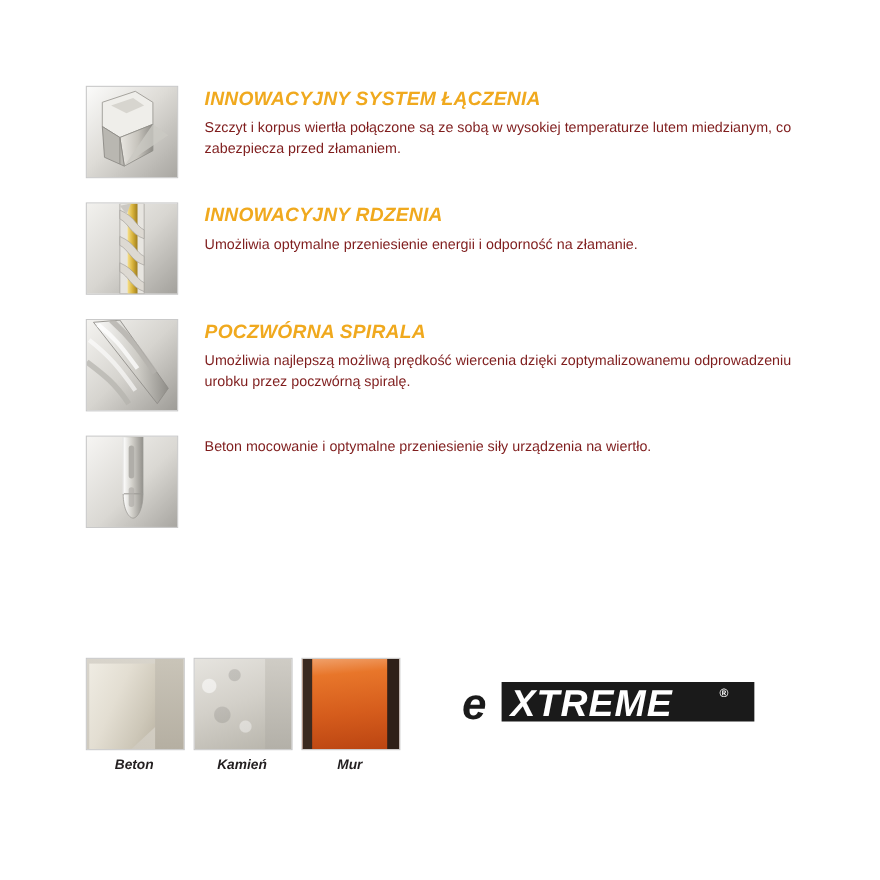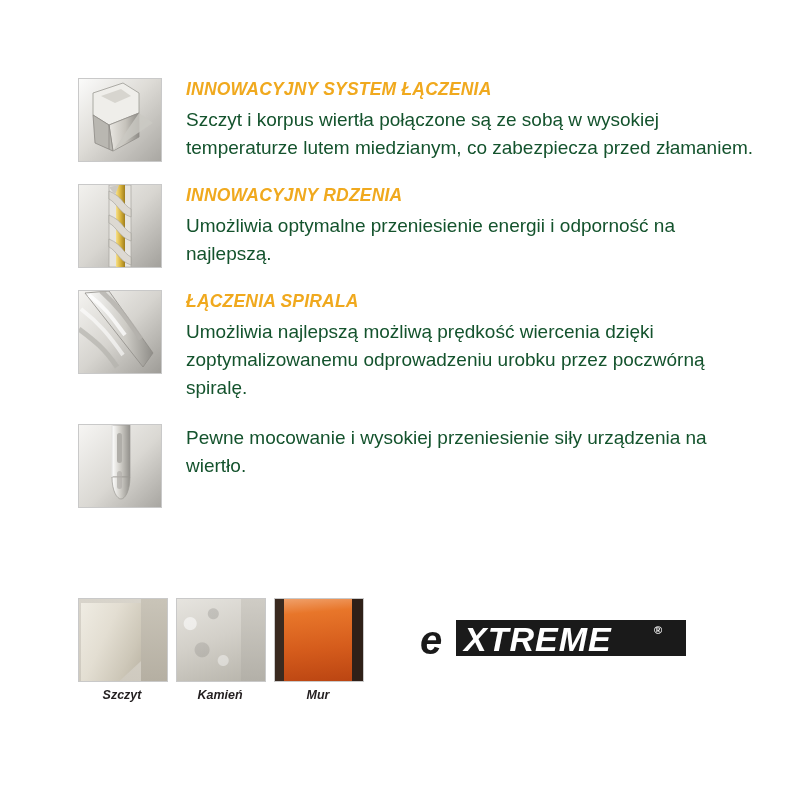--- a/index.html
+++ b/index.html
@@ -53,22 +53,22 @@
   .feat-title {
     color: #f0a91e;
     font-size: 17.5px;
     font-weight: bold;
     font-style: italic;
     letter-spacing: 0.2px;
     margin: 2px 0 7px 0;
     line-height: 1.1;
   }
   .feat-text {
-    color: #14532d;
-    font-size: 19px;
+    color: #7f1d1d;
+    font-size: 13px;
     line-height: 1.47;
     margin: 0;
   }
 
   
   .bit-svg { display: block; width: 82px; height: 82px; }
 
   
   .materials {
     position: absolute;
@@ -216,21 +216,21 @@
             <rect x="37" y="0" width="9" height="82" fill="url(#gold)"></rect>
             <path d="M30 6 C44 12, 44 20, 52 24 L52 32 C40 28, 38 18, 30 14 Z" fill="#ddd9d2" stroke="#a09e99" stroke-width="0.6"></path>
             <path d="M30 30 C44 36, 44 44, 52 48 L52 56 C40 52, 38 42, 30 38 Z" fill="#ddd9d2" stroke="#a09e99" stroke-width="0.6"></path>
             <path d="M30 54 C44 60, 44 68, 52 72 L52 80 C40 76, 38 66, 30 62 Z" fill="#ddd9d2" stroke="#a09e99" stroke-width="0.6"></path>
             <polygon points="30,2 40,0 36,10" fill="#cbc8c2"></polygon>
           </svg>
         </div>
       </div>
       <div class="body">
         <div class="feat-title">INNOWACYJNY RDZENIA</div>
-        <p class="feat-text">Umożliwia optymalne przeniesienie energii i odporność na najlepszą.</p>
+        <p class="feat-text">Umożliwia optymalne przeniesienie energii i odporność na złamanie.</p>
       </div>
     </div>
 
     <div class="feature">
       <div class="thumb-wrap">
         <div class="thumb">
           <svg class="bit-svg" viewBox="0 0 82 82">
             <defs>
               <linearGradient id="g3" x1="0" y1="0" x2="1" y2="1">
                 <stop offset="0%" stop-color="#f4f3f0"></stop>
@@ -246,21 +246,21 @@
             <rect width="82" height="82" fill="url(#g3)"></rect>
             <path d="M6 2 L30 0 L74 62 L64 76 Z" fill="url(#g3b)" stroke="#8e8c87" stroke-width="0.8"></path>
             <path d="M10 4 C28 18, 34 28, 46 44" stroke="#ffffff" stroke-width="4" fill="none" opacity="0.75"></path>
             <path d="M22 0 C40 16, 48 28, 62 48" stroke="#b4b2ad" stroke-width="5" fill="none" opacity="0.8"></path>
             <path d="M2 18 C20 32, 30 44, 44 64" stroke="#ffffff" stroke-width="4" fill="none" opacity="0.6"></path>
             <path d="M0 38 C16 50, 26 58, 38 76" stroke="#b4b2ad" stroke-width="5" fill="none" opacity="0.7"></path>
           </svg>
         </div>
       </div>
       <div class="body">
-        <div class="feat-title">ŁĄCZENIA SPIRALA</div>
+        <div class="feat-title">POCZWÓRNA SPIRALA</div>
         <p class="feat-text">Umożliwia najlepszą możliwą prędkość wiercenia dzięki zoptymalizowanemu odprowadzeniu urobku przez poczwórną spiralę.</p>
       </div>
     </div>
 
     <div class="feature">
       <div class="thumb-wrap">
         <div class="thumb">
           <svg class="bit-svg" viewBox="0 0 82 82">
             <defs>
               <linearGradient id="g4" x1="0" y1="0" x2="1" y2="1">
@@ -277,33 +277,33 @@
             <rect width="82" height="82" fill="url(#g4)"></rect>
             <rect x="33" y="0" width="18" height="52" fill="url(#g4b)" stroke="#9b9994" stroke-width="0.7"></rect>
             <path d="M33 52 C33 66, 38 74, 42 74 C46 74, 51 66, 51 52 Z" fill="url(#g4b)" stroke="#9b9994" stroke-width="0.7"></path>
             <rect x="38" y="8" width="5" height="30" rx="2.5" fill="#b0aea9"></rect>
             <rect x="38" y="46" width="5" height="18" rx="2.5" fill="#b0aea9" opacity="0.7"></rect>
             <line x1="33" y1="0" x2="33" y2="52" stroke="#ffffff" stroke-width="1.2" opacity="0.8"></line>
           </svg>
         </div>
       </div>
       <div class="body">
-        <p class="feat-text">Pewne mocowanie i wysokiej przeniesienie siły urządzenia na wiertło.</p>
+        <p class="feat-text">Beton mocowanie i optymalne przeniesienie siły urządzenia na wiertło.</p>
       </div>
     </div>
 
   </div>
 
   <div class="materials">
     <div class="mat">
       <div class="mat-img mat-beton">
         <div class="chunk"></div>
           <div class="chunk2"></div>
       </div>
-      <div class="mat-label">Szczyt</div>
+      <div class="mat-label">Beton</div>
     </div>
     <div class="mat">
       <div class="mat-img mat-kamien">
         <div class="stone"></div>
           <div class="shadow"></div>
       </div>
       <div class="mat-label">Kamień</div>
     </div>
     <div class="mat">
       <div class="mat-img mat-mur">

